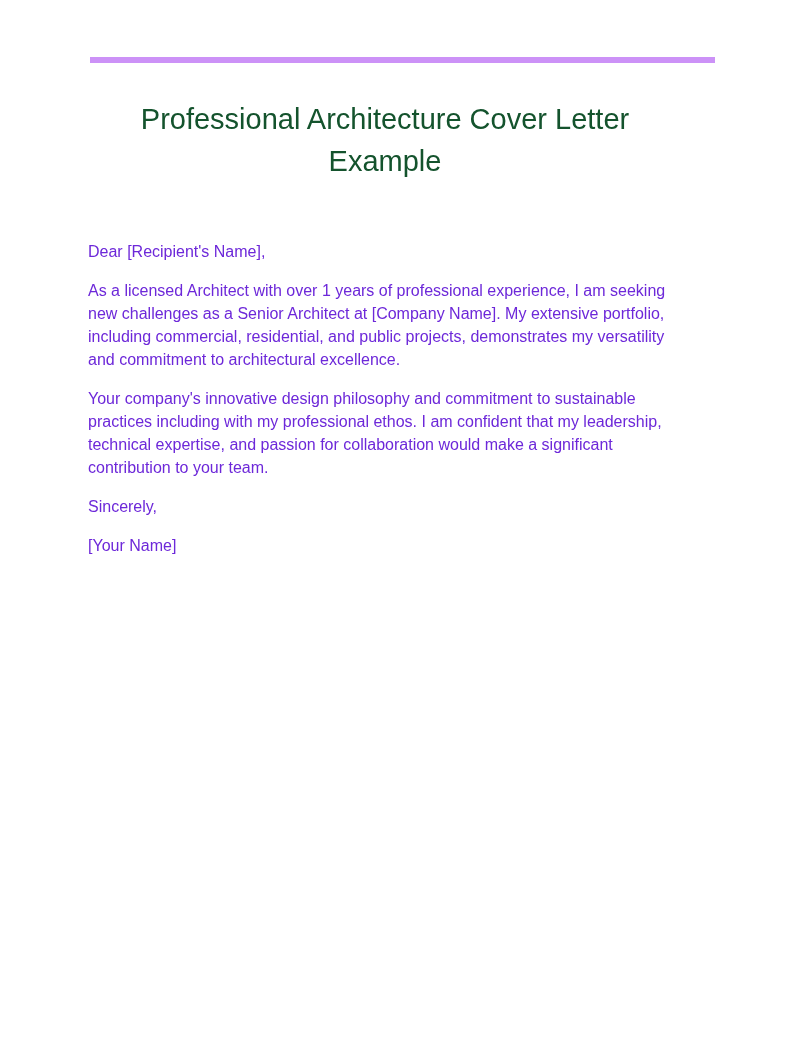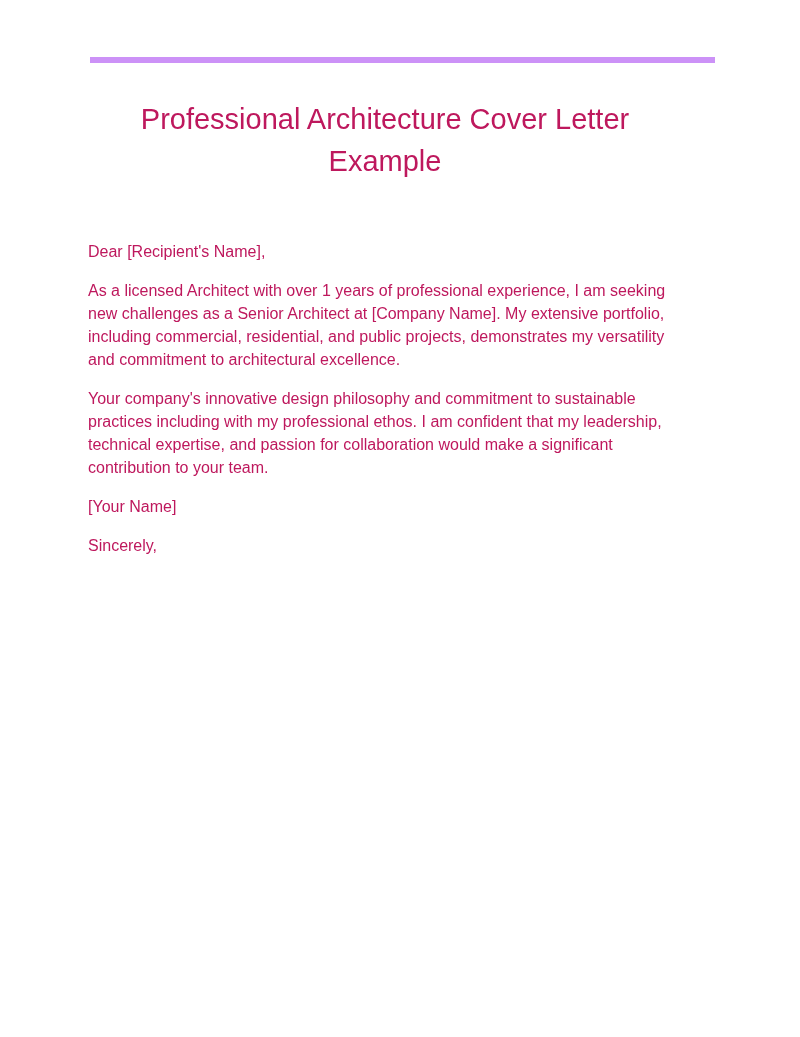--- a/index.html
+++ b/index.html
@@ -1,29 +1,29 @@
 <!DOCTYPE html>
 <html><head>
 <meta charset="utf-8">
 <style>
   html, body { margin: 0; padding: 0; background: #ffffff; }
   body { width: 800px; height: 1037px; position: relative; overflow: hidden;
          font-family: "Liberation Sans", sans-serif; color: #3d3d42; }
   .accent-bar { position: absolute; left: 90px; top: 57px; width: 625px; height: 6px; background: #cc92f7; }
   .title { position: absolute; left: 90px; top: 98px; width: 590px; text-align: center;
-           font-size: 29px; line-height: 42px; color: #be185d; font-weight: normal; margin: 0; }
-  .letter { position: absolute; left: 88px; top: 240px; width: 600px; font-size: 16px; line-height: 23px; color: #be185d; }
+           font-size: 29px; line-height: 42px; color: #14532d; font-weight: normal; margin: 0; }
+  .letter { position: absolute; left: 88px; top: 240px; width: 600px; font-size: 16px; line-height: 23px; color: #6d28d9; }
   .letter p { margin: 0 0 16px 0; }
 </style>
 </head>
 <body>
 
 <div class="accent-bar"></div>
 
 <h1 class="title">Professional Architecture Cover Letter Example</h1>
 
 <div class="letter">
   <p>Dear [Recipient's Name],</p>
   <p>As a licensed Architect with over 1 years of professional experience, I am seeking new challenges as a Senior Architect at [Company Name]. My extensive portfolio, including commercial, residential, and public projects, demonstrates my versatility and commitment to architectural excellence.</p>
   <p>Your company's innovative design philosophy and commitment to sustainable practices including with my professional ethos. I am confident that my leadership, technical expertise, and passion for collaboration would make a significant contribution to your team.</p>
+  <p>Sincerely,</p>
   <p>[Your Name]</p>
-  <p>Sincerely,</p>
 </div>
 
 </body></html>

